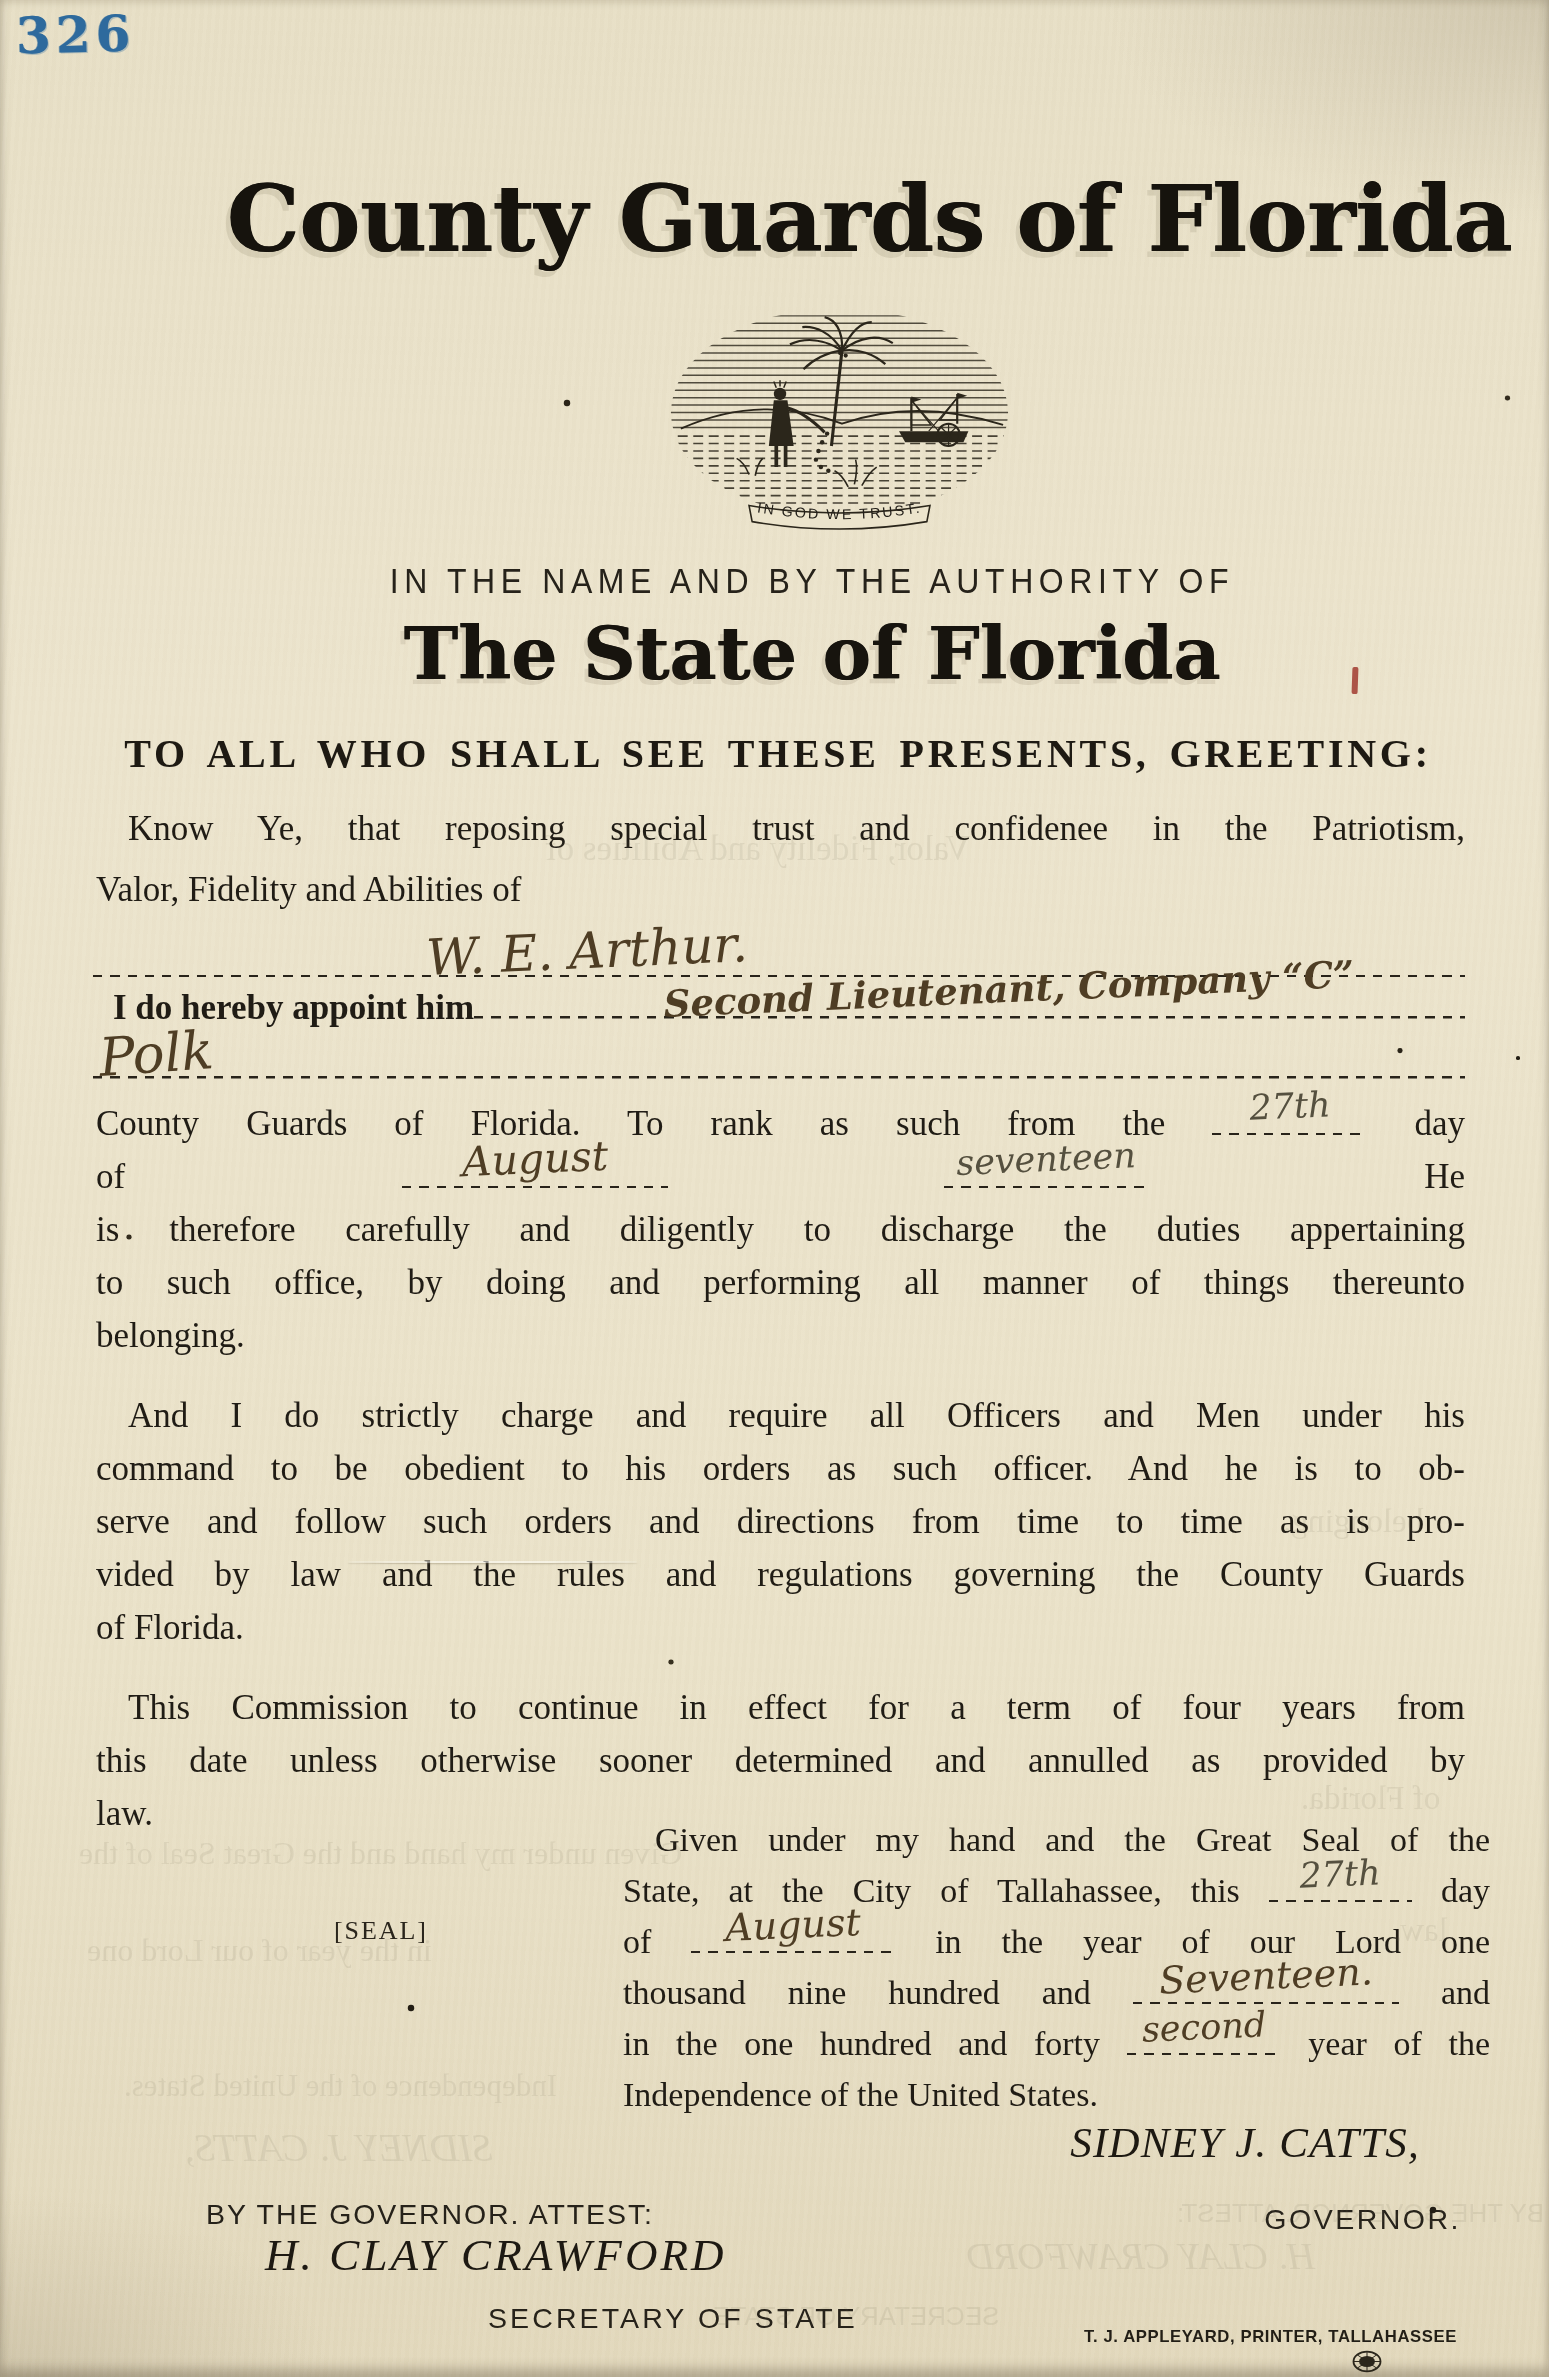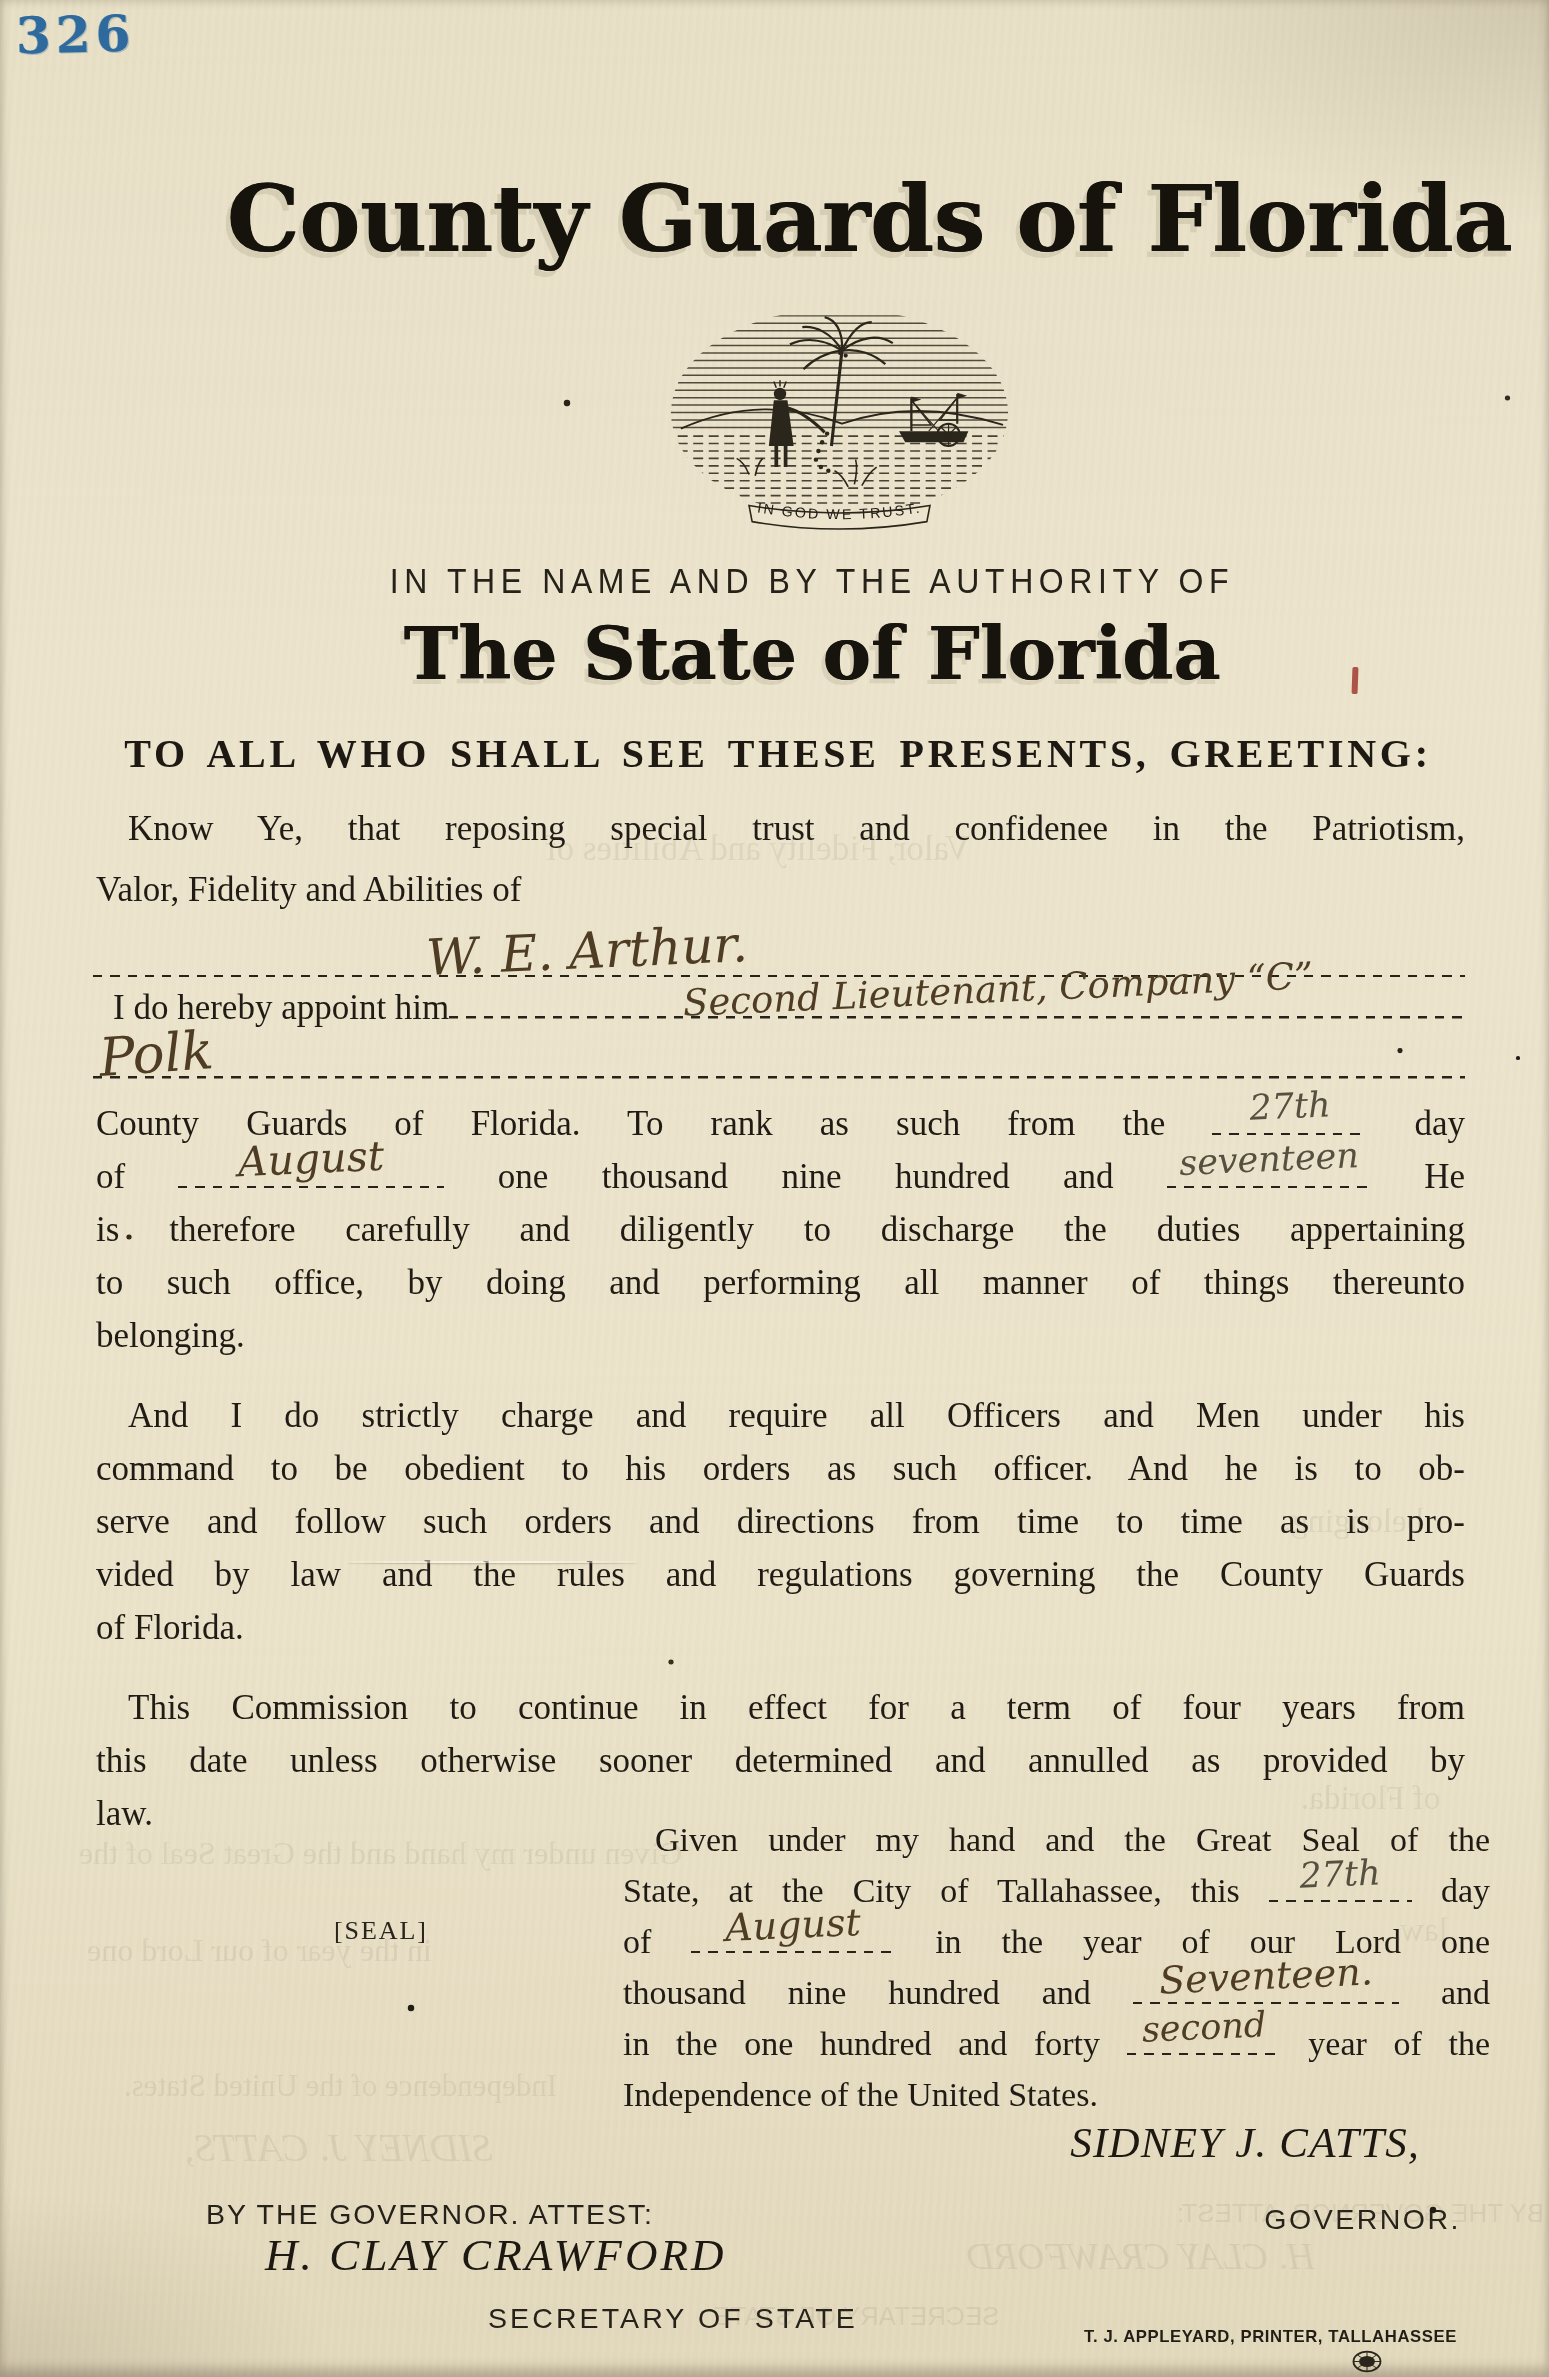--- a/index.html
+++ b/index.html
@@ -33,21 +33,21 @@
   .kny .line{line-height:61px;}
   .blank{display:inline-block;position:relative;vertical-align:baseline;height:7.4px;
     background:repeating-linear-gradient(90deg,#28231a 0 9.3px,transparent 9.3px 17.3px) left bottom/100% 2.5px no-repeat;}
   .hw{position:absolute;bottom:2.5px;left:50%;white-space:nowrap;font-style:italic;
     font-family:"DejaVu Serif",serif;color:#4e3d24;font-size:35px;
     transform:translateX(-50%) rotate(-2.5deg);}
   .hw.gray{color:#55503f;}
   .nameline{position:relative;height:35px;margin-top:2.5px;
     background:repeating-linear-gradient(90deg,#28231a 0 9.3px,transparent 9.3px 17.3px) left bottom/100% 2.5px no-repeat;}
   .nameline .hw{left:36%;bottom:-2.5px;font-size:50px;}
-  .fillline{display:flex;align-items:baseline;margin-top:3.7px;line-height:53px;}
+  .fillline{display:flex;align-items:baseline;margin-top:3.7px;line-height:53px;font-weight:bold;}
   .fillline .pt{white-space:nowrap;text-indent:20px;}
   .fillline .blank{flex:1;}
   .countyline{position:relative;height:45px;
     background:repeating-linear-gradient(90deg,#28231a 0 9.3px,transparent 9.3px 17.3px) left bottom/100% 2.5px no-repeat;}
   .countyline .hw{left:6.2px;bottom:-5px;transform:rotate(-4deg);font-size:53px;}
   .given{position:absolute;left:623px;top:1814px;width:867px;font-size:34px;color:#201c15;}
   .given .line{line-height:51px;}
   .seal-label{position:absolute;left:334px;top:1916px;font-size:26px;letter-spacing:1.9px;color:#2a251c;}
   .sig-gov{position:absolute;right:129px;top:2118px;font-style:italic;font-size:43px;letter-spacing:1.2px;color:#1d1912;}
   .sig-govtitle{position:absolute;right:88px;top:2203px;font-family:"Liberation Sans",sans-serif;font-size:28.5px;letter-spacing:2.5px;color:#26221a;}
@@ -203,21 +203,20 @@
 
     <div class="para" style="margin-top:18.6px;">
       <div class="line">
         <span>County Guards of Florida.  To rank as such from the</span>
         <span class="blank" style="width:155px;"><span class="hw gray">27th</span></span>
         <span>day</span>
       </div>
       <div class="line">
         <span>of</span>
         <span class="blank" style="width:266px;"><span class="hw" style="font-size:41px;">August</span></span>
-        <span>one thousand nine hundred and</span>
         <span class="blank" style="width:204px;"><span class="hw gray">seventeen</span></span>
         <span>He</span>
       </div>
       <div class="line"><span>is therefore carefully and diligently to discharge the duties appertaining</span></div>
       <div class="line"><span>to such office, by doing and performing all manner of things thereunto</span></div>
       <div class="line last"><span>belonging.</span></div>
     </div>
 
     <div class="para" style="margin-top:27px;">
       <div class="line indent1"><span>And I do strictly charge and require all Officers and Men under his</span></div>

